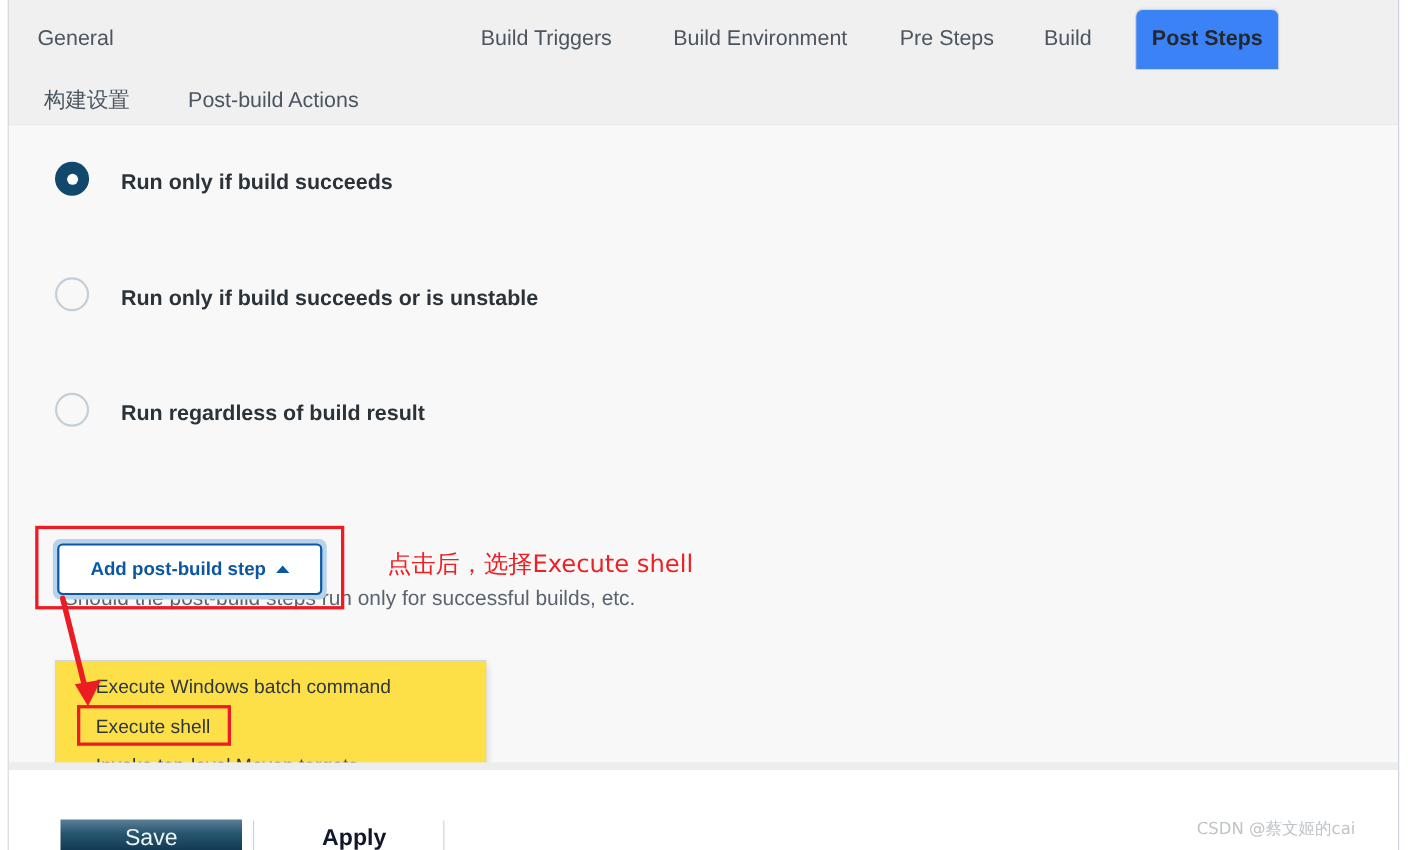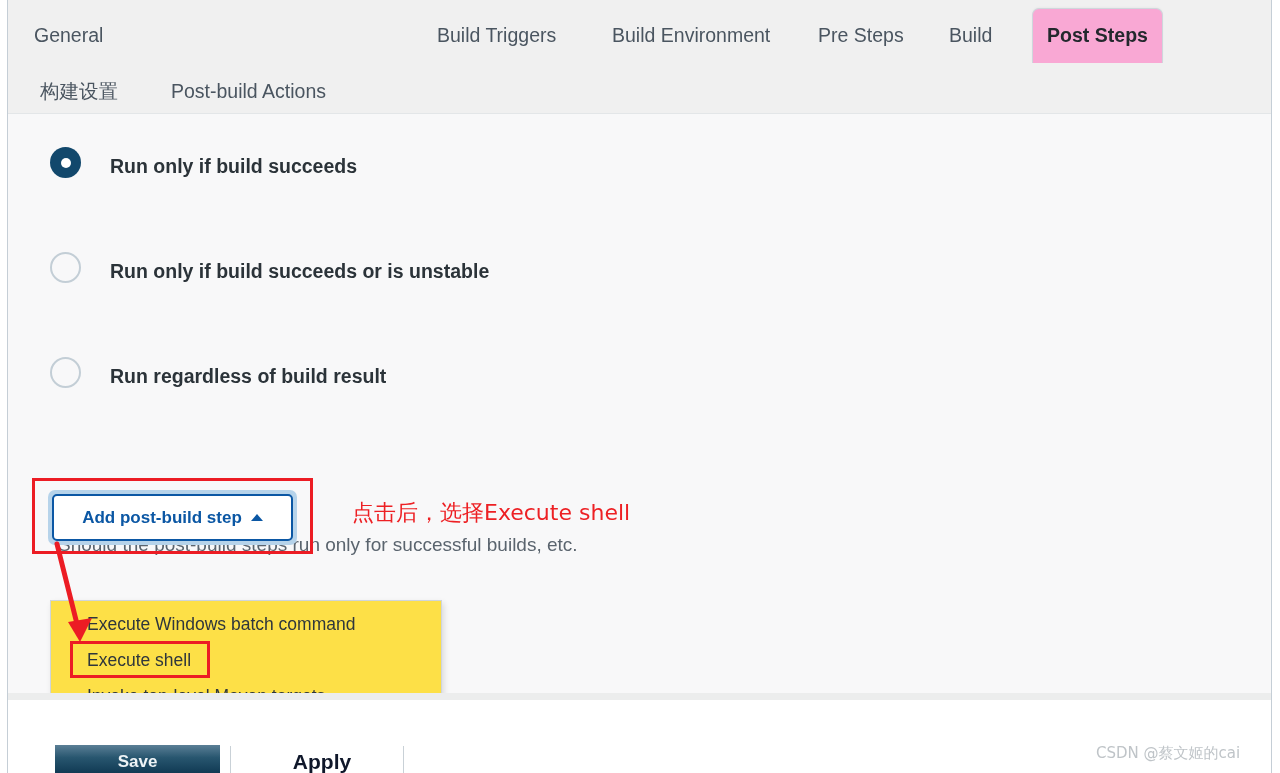--- a/index.html
+++ b/index.html
@@ -46,21 +46,21 @@
     color: #4a5560;
     white-space: nowrap;
     line-height: 1;
     padding: 0;
   }
   .tab.row1 { top: 26px; }
   .tab.row2 { top: 82px; }
   .tab.active-wrap {
     top: 8px;
     height: 55px;
-    background: #f9a8d4;
+    background: #3b82f6;
     border: 1px solid #cfd6dc;
     border-bottom: none;
     border-radius: 7px 7px 0 0;
     display: flex;
     align-items: center;
     justify-content: center;
     box-shadow: 0 -1px 2px rgba(0,0,0,0.03);
   }
   .tab.active-wrap .tab-label {
     font-weight: bold;
@@ -217,22 +217,22 @@
     position: absolute;
     left: 47px; top: 45px;
     width: 165px; height: 28px;
     background: linear-gradient(to bottom, #5b7f96 0%, #28566f 45%, #113a54 100%);
     display: flex;
     align-items: center;
     justify-content: center;
     cursor: pointer;
   }
   .btn-save span {
-    font-size: 17px;
-    font-weight: bold;
+    font-size: 21px;
+    font-weight: normal;
     color: #eef3f6;
     position: relative;
     top: 3px;
   }
   .btn-apply {
     position: absolute;
     left: 243px; top: 45px;
     width: 142px; height: 28px;
     display: flex;
     align-items: center;
@@ -285,21 +285,20 @@
   }
 
   
   .watermark {
     position: absolute;
     left: 1088px; top: 744px;
     font-size: 15px;
     color: #bfc4c8;
     white-space: nowrap;
     font-family: "DejaVu Sans", "Liberation Sans", sans-serif;
-    margin-left: 8px;
   }
 </style>
 </head>
 <body>
 
 <div id="app">
 
   <div class="edge-left"></div>
   <div class="edge-right"></div>
 

